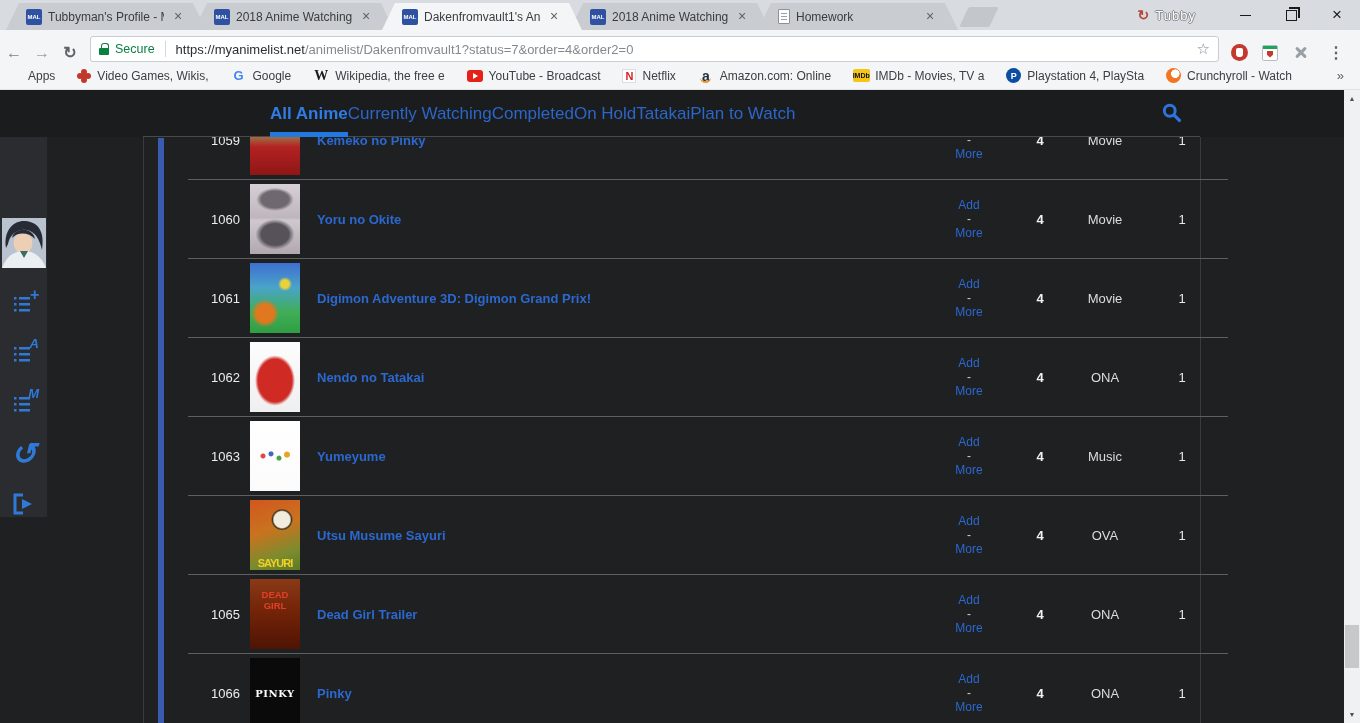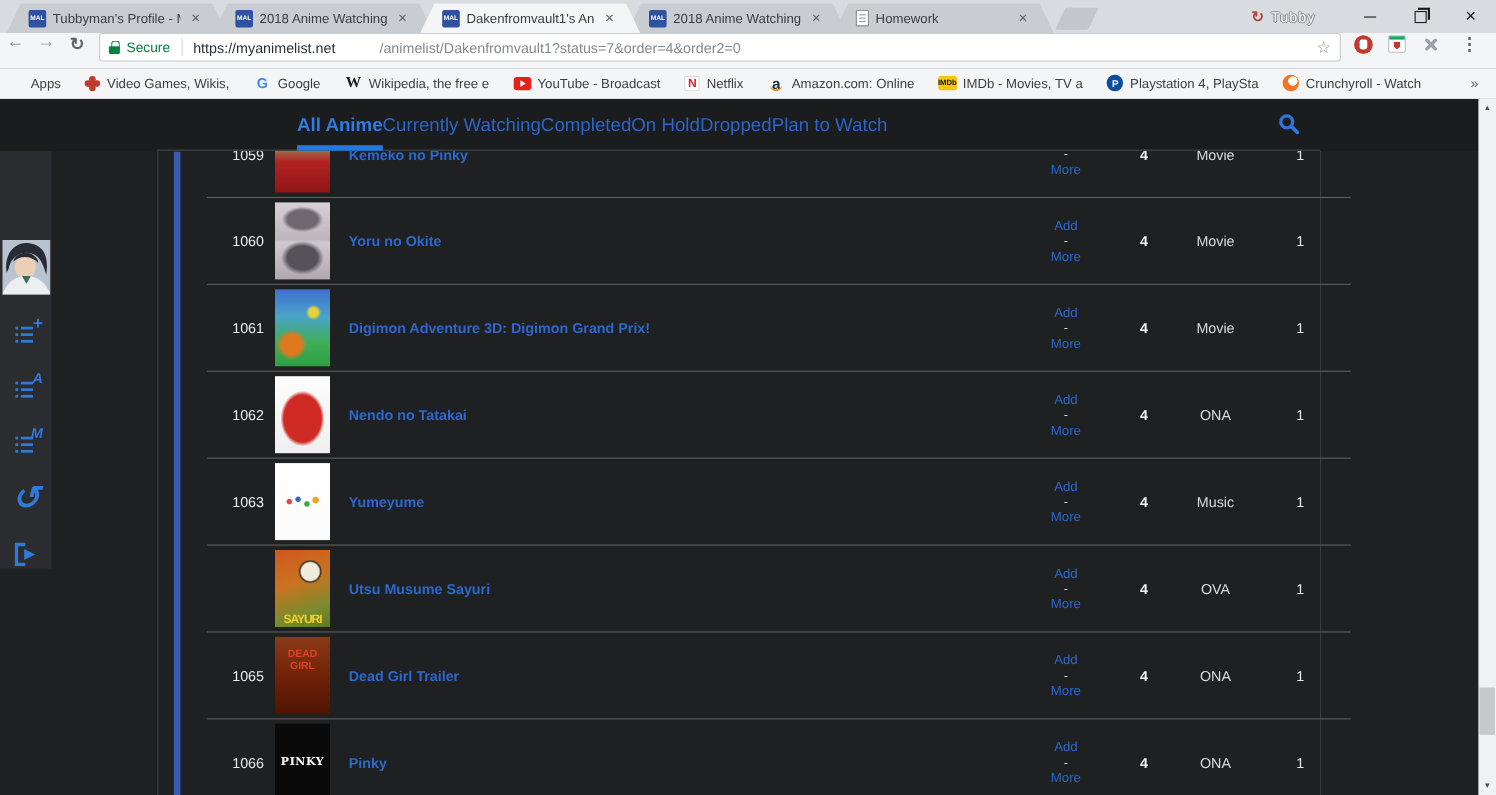--- a/index.html
+++ b/index.html
@@ -33,36 +33,36 @@
       text-shadow:-1px 0 0 #8a8d91, 1px 0 0 #8a8d91, 0 -1px 0 #8a8d91, 0 1px 0 #8a8d91; }
   .winbtn { width:46px; height:30px; display:flex; align-items:center; justify-content:center; }
   .wb-min::before { content:""; width:11px; height:1px; background:#1b1b1b; display:block; }
   .wb-restore::before { content:""; width:9px; height:9px; border:1px solid #1b1b1b; display:block;
       box-shadow:2px -2px 0 -1px #d8dbdf, 3px -3px 0 0 #1b1b1b; }
   .wb-close { font-size:17px; color:#1b1b1b; }
   .wb-close::before { content:"×"; }
 
   
   .toolbar { position:absolute; top:30px; left:0; width:100%; height:32px; background:#f4f5f6;
-             display:flex; align-items:flex-start; }
+             display:flex; align-items:flex-end; }
   .navbtn { width:28px; text-align:center; font-size:16px; color:#8a8f94; }
   .icon-back::before { content:"←"; color:#7d8288; }
   .icon-fwd::before { content:"→"; color:#9aa0a6; }
   .icon-reload::before { content:"↻"; color:#5f6368; font-weight:bold; }
   .omnibox { position:relative; height:26px; flex:1; max-width:1138px; margin-left:6px; background:#fff;
              border:1px solid #c9ccd0; border-radius:3px; display:flex; align-items:center; padding:0 8px; }
   .lock-icon { width:10px; height:12px; position:relative; margin-right:6px; flex:none; }
   .lock-icon::before { content:""; position:absolute; left:2px; top:0; width:6px; height:8px;
       border:1.5px solid #0b8043; border-bottom:none; border-radius:3px 3px 0 0; }
   .lock-icon::after { content:""; position:absolute; left:0; top:5px; width:10px; height:7px;
       background:#0b8043; border-radius:1px; }
   .secure-label { color:#0b8043; font-size:12.5px; margin-right:10px; }
   .omni-divider { width:1px; height:16px; background:#d4d7da; margin-right:10px; }
   .url-host { color:#2a2e33; font-size:13px; }
-  .url-path { color:#84898f; font-size:13px;margin-left:40px; }
+  .url-path { color:#84898f; font-size:13px; }
   .icon-star { margin-left:auto; font-size:15px; color:#84898f; }
   .icon-star::before { content:"☆"; }
   .ext-area { display:flex; align-items:center; gap:14px; padding:0 12px; }
   .ext-hand { width:17px; height:17px; border-radius:50%; background:#c4392f; position:relative; }
   .ext-hand::after { content:""; position:absolute; left:5px; top:4px; width:7px; height:9px;
       background:#fff; border-radius:2px 2px 3px 3px; }
   .ext-shield { width:16px; height:16px; background:#fff; border:1px solid #b9bdc2; border-radius:2px; position:relative; }
   .ext-shield::before { content:""; position:absolute; left:0; top:0; width:100%; height:3px; background:#18a75c; }
   .ext-shield::after { content:""; position:absolute; left:4px; top:5px; width:6px; height:7px; background:#c23a2e;
       clip-path:polygon(0 0,100% 0,100% 60%,50% 100%,0 60%); }
@@ -318,21 +318,21 @@
 
   <div class="page">
     <div class="vline v1"></div>
     <div class="vline v2"></div>
 
     <div class="mal-nav">
       <span class="mal-tab active">All Anime</span>
       <span class="mal-tab">Currently Watching</span>
       <span class="mal-tab">Completed</span>
       <span class="mal-tab">On Hold</span>
-      <span class="mal-tab">Dropped</span>
+      <span class="mal-tab">Tatakai</span>
       <span class="mal-tab">Plan to Watch</span>
     </div>
     <span class="nav-search">
       <svg width="21" height="21" viewBox="0 0 24 24">
           <circle cx="10" cy="10" r="6.2" fill="none" stroke="#2d74dc" stroke-width="3.4"></circle>
           <line x1="15" y1="15" x2="21" y2="21" stroke="#2d74dc" stroke-width="3.8" stroke-linecap="round"></line>
         </svg>
     </span>
 
     <div class="side-panel">

